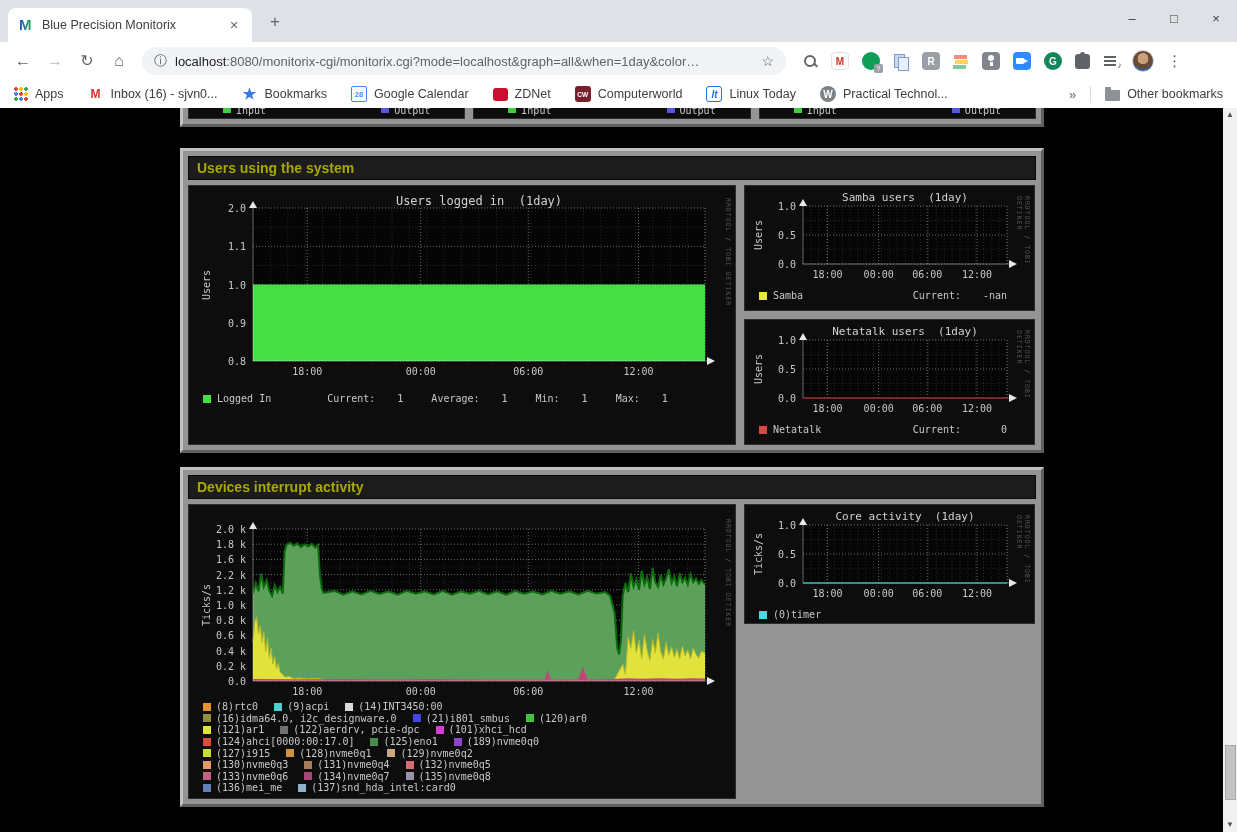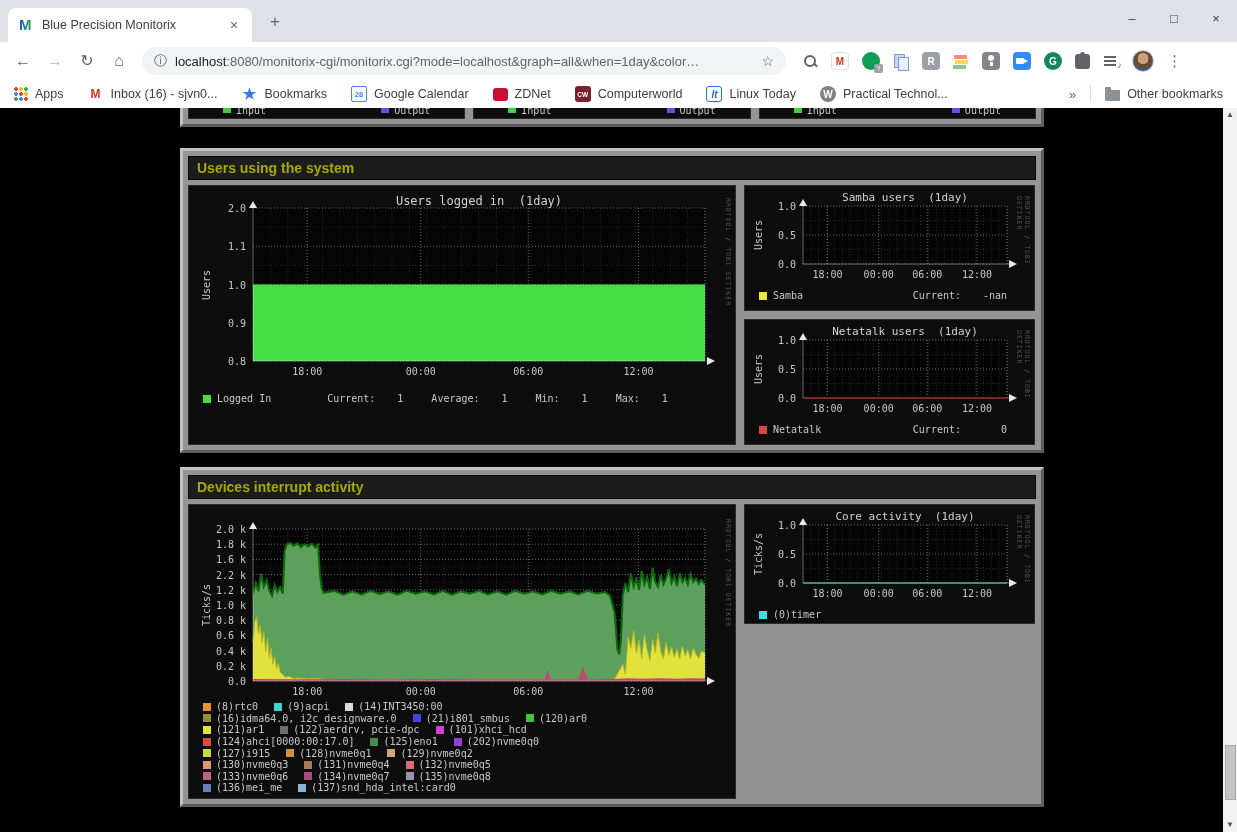--- a/index.html
+++ b/index.html
@@ -618,21 +618,21 @@
                   <div class="item">
                     <div class="swatch" style="background: rgb(221, 74, 62);"></div>
                     <div>(124)ahci[0000:00:17.0]</div>
                   </div>
                   <div class="item">
                     <div class="swatch" style="background: rgb(74, 138, 74);"></div>
                     <div>(125)eno1</div>
                   </div>
                   <div class="item">
                     <div class="swatch" style="background: rgb(143, 69, 208);"></div>
-                    <div>(202)nvme0q0</div>
+                    <div>(189)nvme0q0</div>
                   </div>
                 </div>
                 <div class="irow">
                   <div class="item">
                     <div class="swatch" style="background: rgb(200, 220, 50);"></div>
                     <div>(127)i915</div>
                   </div>
                   <div class="item">
                     <div class="swatch" style="background: rgb(210, 145, 63);"></div>
                     <div>(128)nvme0q1</div>

